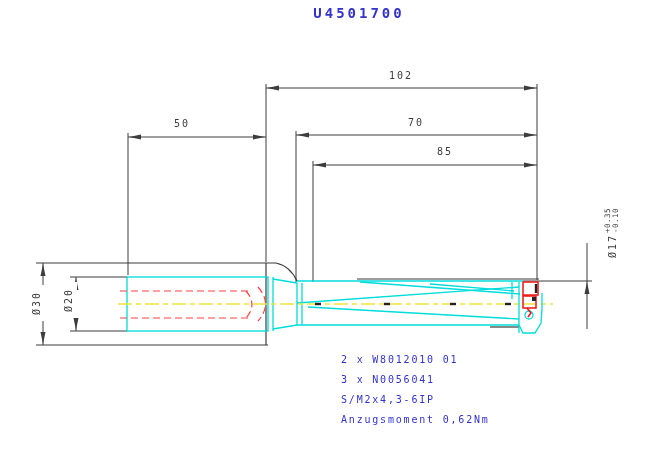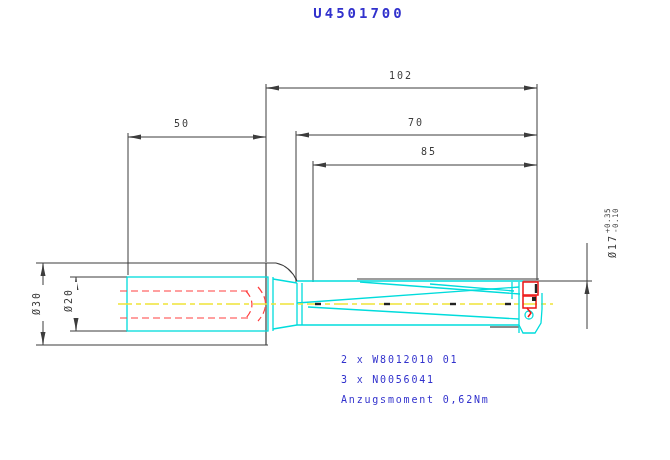--- a/index.html
+++ b/index.html
@@ -146,33 +146,34 @@
       <rect class="ln-insert" x="523" y="282" width="15" height="13"></rect>
       <rect class="ln-insert" x="523" y="296" width="13" height="12"></rect>
       <path class="ln-insert" d="M527,308 L531,313 L528,317"></path>
       <line class="mark-dark" x1="536" y1="284" x2="536" y2="293"></line>
       <rect x="532" y="297" width="4" height="4" fill="#222" stroke="none"></rect>
     </g>
   </svg>
 
   <div class="dim-label" style="left:381px;top:70px;width:40px;">102</div>
   <div class="dim-label" style="left:396px;top:117px;width:40px;">70</div>
-  <div class="dim-label" style="left:409px;top:146px;width:40px;">85</div>
+  <div class="dim-label" style="left:425px;top:146px;width:40px;">85</div>
   <div class="dim-label" style="left:162px;top:118px;width:40px;">50</div>
 
   <div class="dim-label rot" style="left:20px;top:296px;width:36px;height:14px;">Ø30</div>
   <div class="dim-label rot" style="left:52px;top:293px;width:36px;height:14px;">Ø20</div>
 
   <div class="dim-label rot tol-wrap" style="left:578px;top:222px;width:68px;height:22px;">
     <span>Ø17</span>
     <span class="tol-stack">
       <span>+0.35</span>
       <span>-0.10</span>
     </span>
   </div>
 
   <div class="notes">
     <div class="note-line">2 x W8012010 01</div>
     <div class="note-line">3 x N0056041</div>
+    <div class="note-line">S/M2x4,3-6IP</div>
     <div class="note-line">Anzugsmoment 0,62Nm</div>
   </div>
 
 </div>
 
 </body></html>

